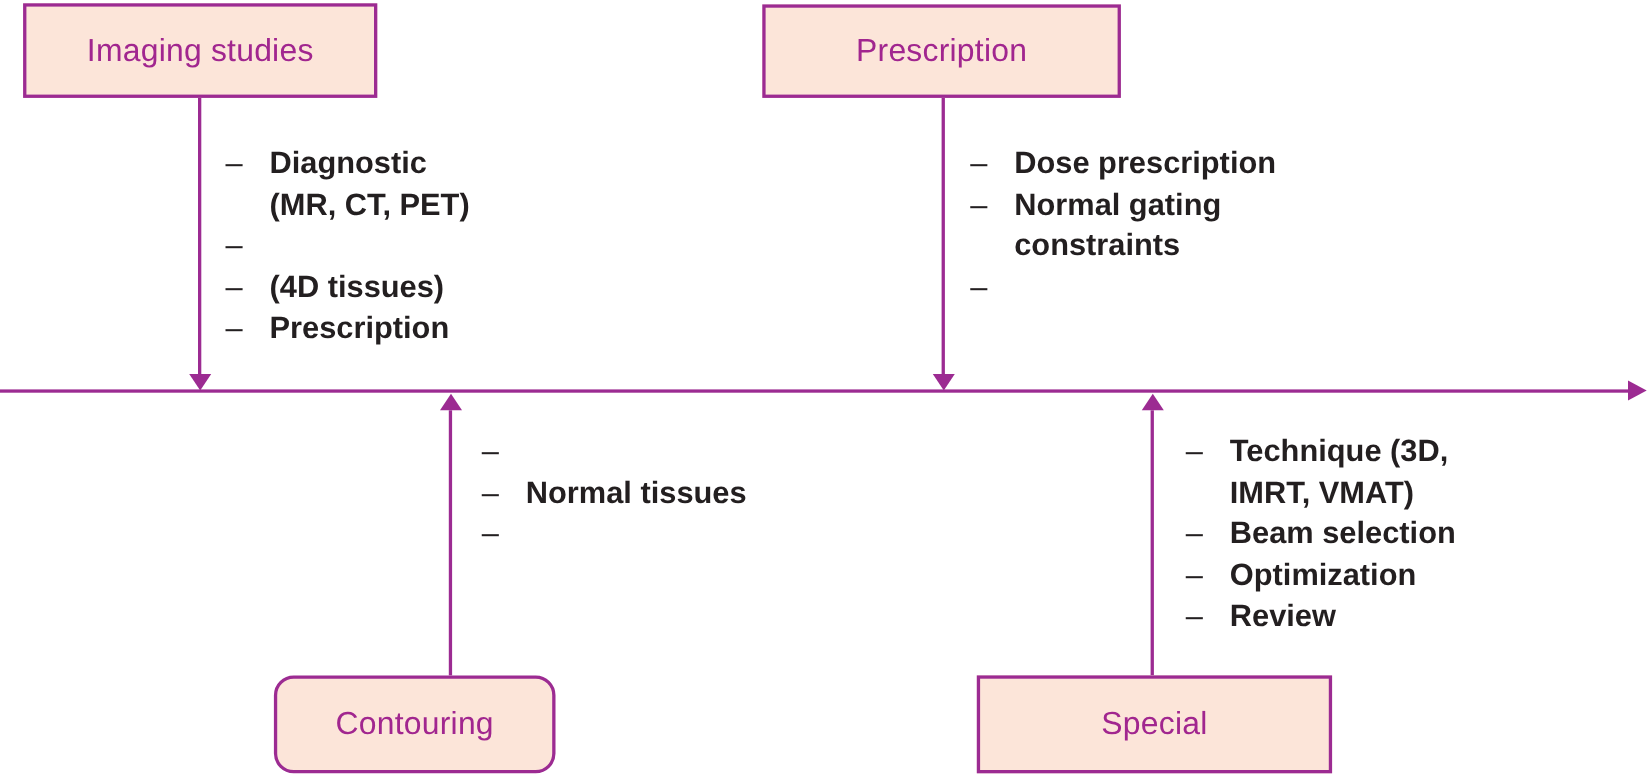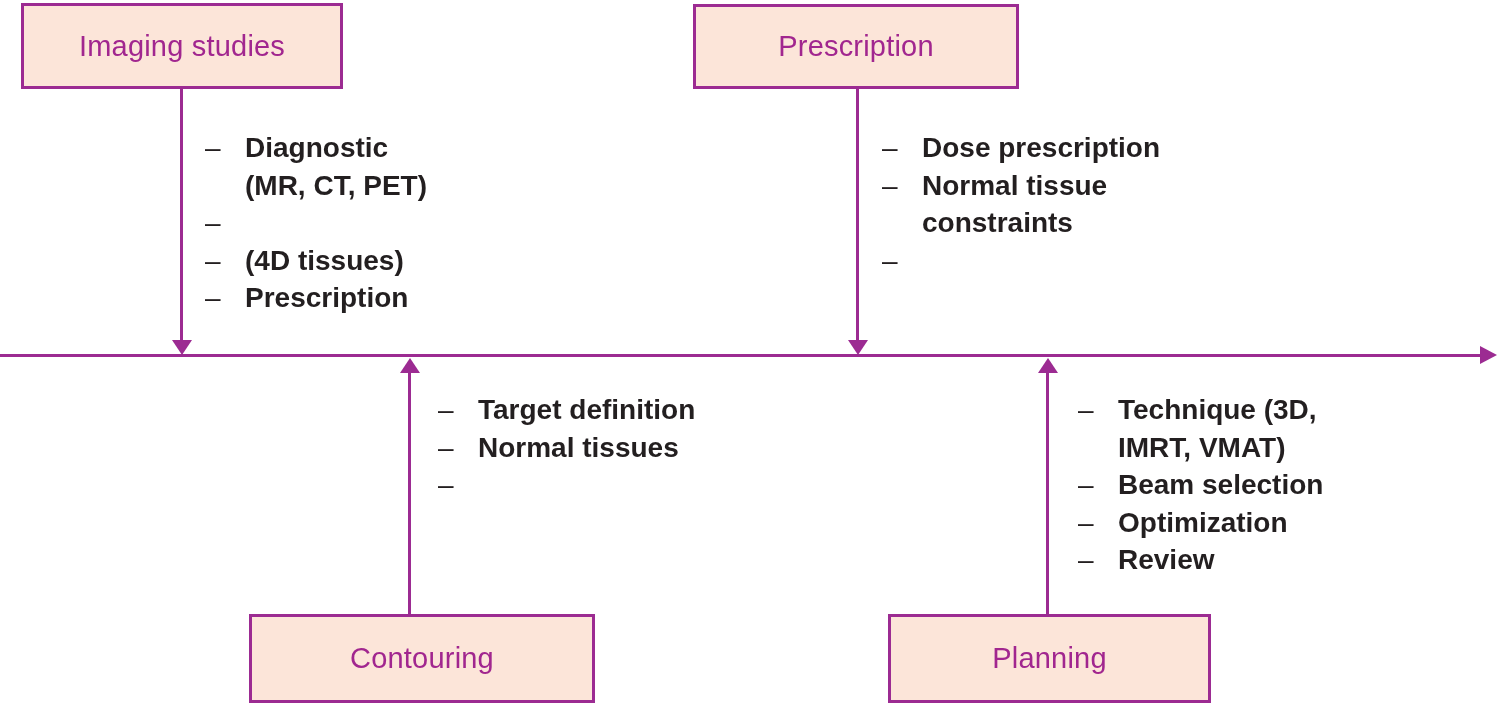--- a/index.html
+++ b/index.html
@@ -25,21 +25,21 @@
     align-items: center;
     justify-content: center;
   }
   .stage-box .stage-label {
     color: var(--box-text, #a1268f);
     font-size: 29px;
     letter-spacing: 0.2px;
   }
   .box-imaging      { left: 21px;  top: 3px;   width: 322px; height: 86px; }
   .box-prescription { left: 693px; top: 4px;   width: 326px; height: 85px; }
-  .box-contouring   { left: 249px; top: 614px; width: 346px; height: 89px; }
+  .box-contouring   { left: 249px; top: 614px; width: 256px; height: 89px; border-radius: 18px; }
   .box-planning     { left: 888px; top: 614px; width: 323px; height: 89px; }
 
   
   .timeline-line {
     position: absolute;
     left: 0; top: 354px;
     width: 1482px; height: 3px;
     background: var(--accent, #9c2b92);
   }
   .timeline-arrowhead {
@@ -120,21 +120,21 @@
   <div class="stage-box box-imaging">
     <span class="stage-label">Imaging studies</span>
   </div>
   <div class="stage-box box-prescription">
     <span class="stage-label">Prescription</span>
   </div>
   <div class="stage-box box-contouring">
     <span class="stage-label">Contouring</span>
   </div>
   <div class="stage-box box-planning">
-    <span class="stage-label">Planning</span>
+    <span class="stage-label">Special</span>
   </div>
 
   <div class="bullet-list list-imaging">
     <div class="bullet-item">
       <span class="dash">–</span>
       <span class="item-text">Diagnostic
 (MR, CT, PET)</span>
     </div>
     <div class="bullet-item">
       <span class="dash">–</span>
@@ -149,32 +149,31 @@
     </div>
   </div>
 
   <div class="bullet-list list-prescription">
     <div class="bullet-item">
       <span class="dash">–</span>
       <span class="item-text">Dose prescription</span>
     </div>
     <div class="bullet-item">
       <span class="dash">–</span>
-      <span class="item-text">Normal tissue
+      <span class="item-text">Normal gating
 constraints</span>
     </div>
     <div class="bullet-item">
       <span class="dash">–</span>
     </div>
   </div>
 
   <div class="bullet-list list-contouring">
     <div class="bullet-item">
       <span class="dash">–</span>
-      <span class="item-text">Target definition</span>
     </div>
     <div class="bullet-item">
       <span class="dash">–</span>
       <span class="item-text">Normal tissues</span>
     </div>
     <div class="bullet-item">
       <span class="dash">–</span>
     </div>
   </div>
 

